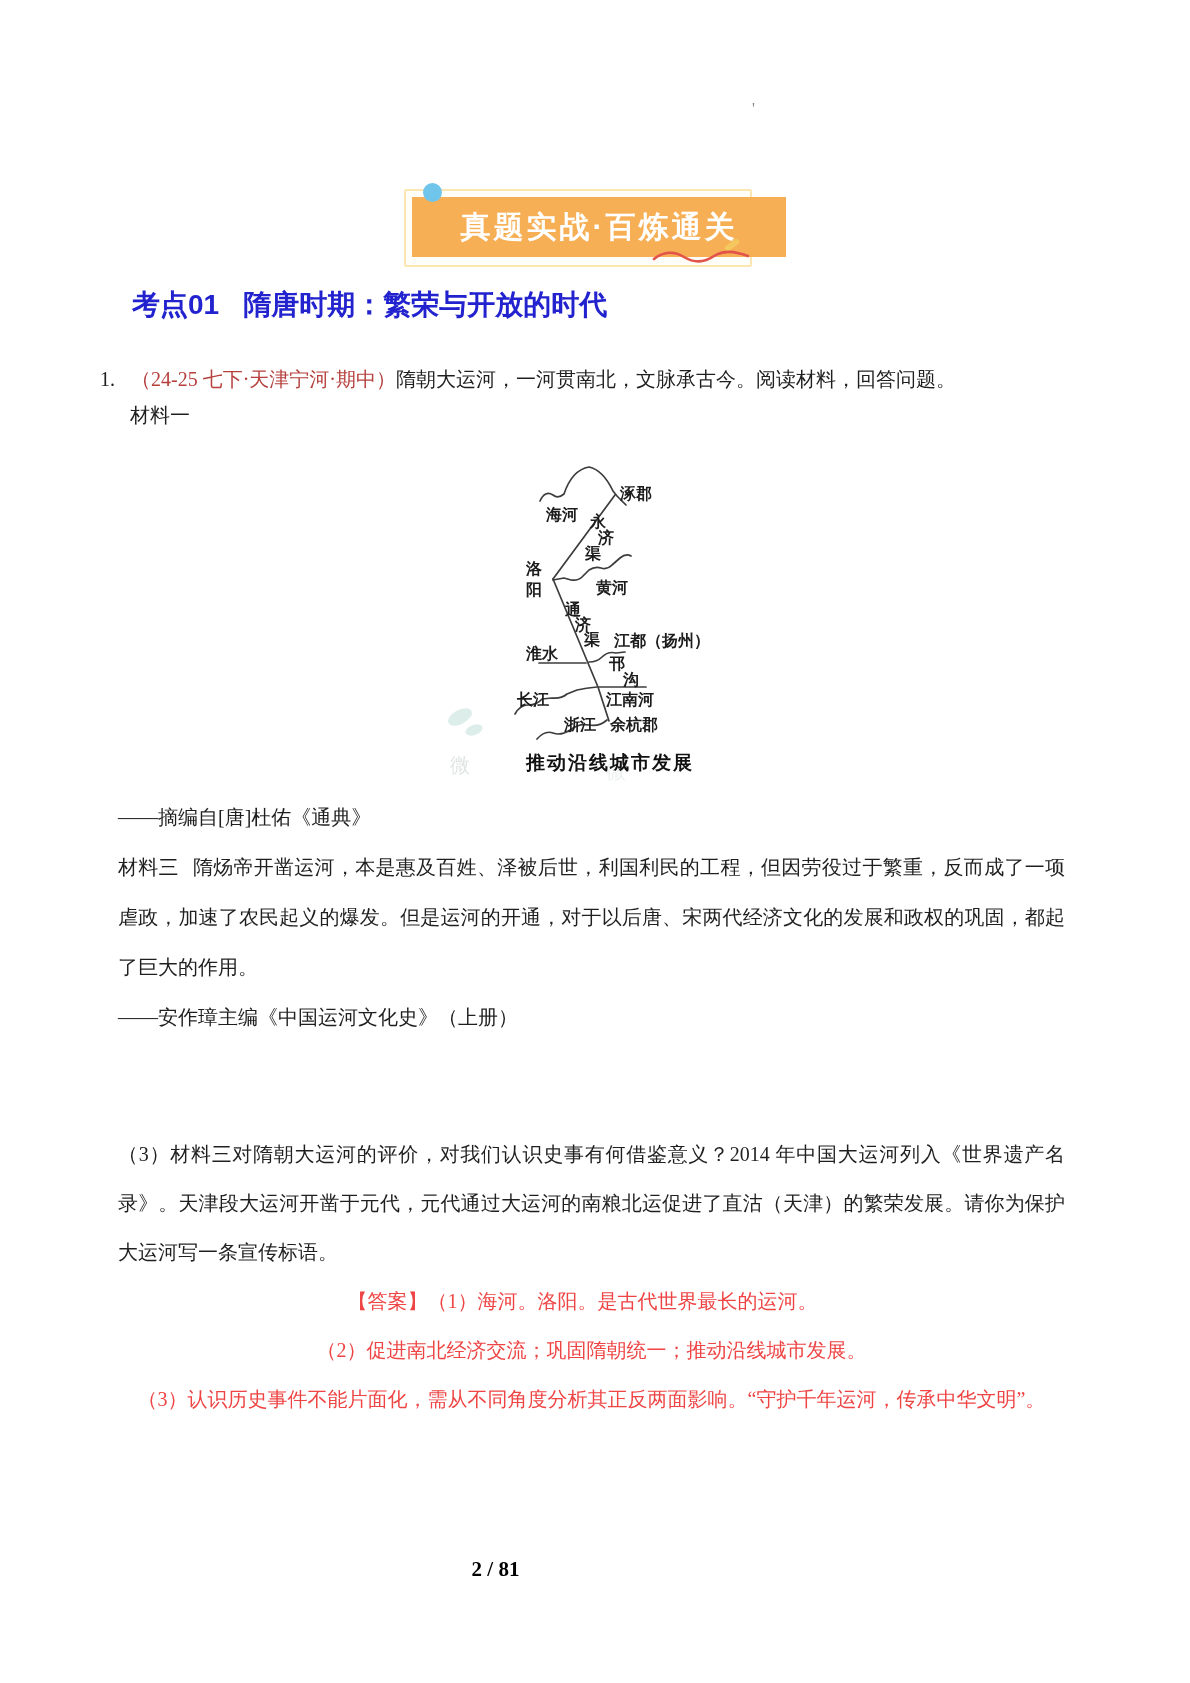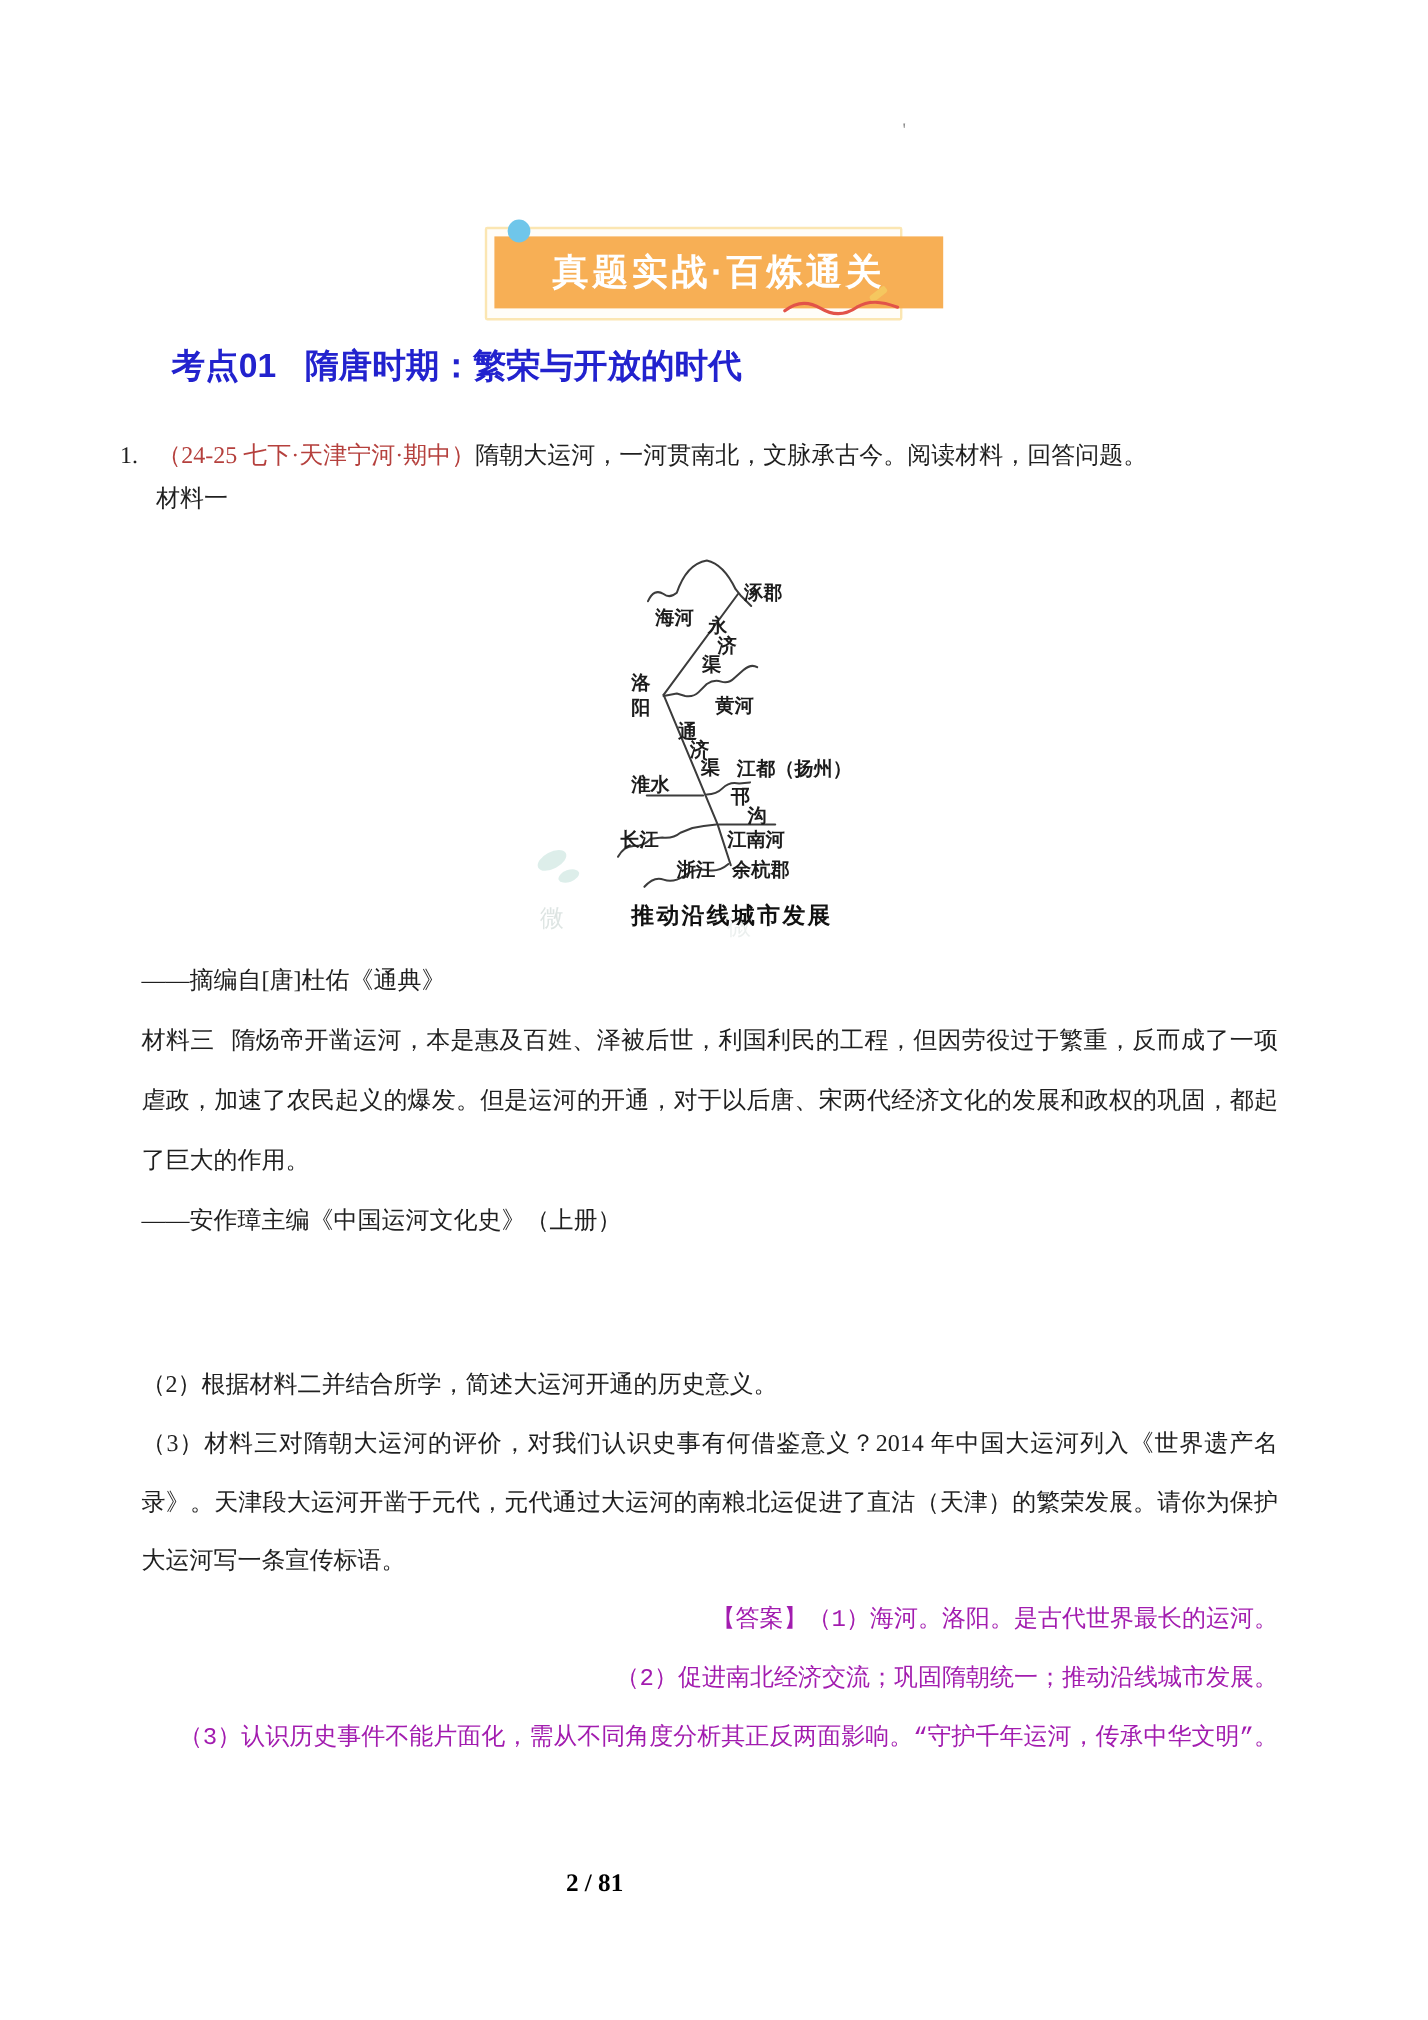--- a/index.html
+++ b/index.html
@@ -17,21 +17,21 @@
     background:#F7AF55; display:flex; align-items:center; justify-content:center;
     font-family:"Liberation Sans","DejaVu Sans",sans-serif; font-weight:bold;
     font-size:30px; color:#ffffff; letter-spacing:3px; }
   .banner-dot { position:absolute; left:423px; top:183px; width:19px; height:19px;
     border-radius:50%; background:#6FC6EA; }
   .yellow-spark { position:absolute; left:724px; top:242px; width:16px; height:6px;
     background:#F5C75F; border-radius:2px; transform:rotate(-38deg); }
   .squiggle { position:absolute; left:652px; top:248px; }
 
   
-  .heading { position:absolute; left:143px; top:286px;
+  .heading { position:absolute; left:132px; top:286px;
     font-family:"Liberation Sans","DejaVu Sans",sans-serif;
     font-weight:bold; font-size:28px; color:#2222CE; white-space:nowrap; }
   .heading .h-num { margin-right:24px; }
 
   
   .qline { position:absolute; left:100px; top:366px; width:1000px; font-size:20px; }
   .qline .num { margin-right:16px; }
   .qline .src { color:#B5403D; }
 
   .m1 { position:absolute; left:130px; top:402px; font-size:20px; }
@@ -52,21 +52,21 @@
   .mid { position:absolute; left:118px; top:792px; width:947px;
     font-size:20px; line-height:50px; }
   .mid p { margin:0; text-align:justify; }
   .mid p.attr { }
   .mlabel { margin-right:14px; }
 
   
   .qs { position:absolute; left:118px; top:1130px; width:947px;
     font-size:20px; line-height:49px; }
   .qs p { margin:0; text-align:justify; }
-  .qs p.ans { color:#a21caf; text-align:right;font-family:Liberation Mono, monospace; }
+  .qs p.ans { color:#ef4444; text-align:center; }
   .qs p.ans-first { margin-left:-18px; }
 
   .footer { position:absolute; left:0; top:1557px; width:991px; text-align:center;
     font-weight:bold; font-size:21px; color:#000; }
 </style>
 </head>
 <body>
 
 <div class="page">
 
@@ -137,21 +137,20 @@
 
   <div class="mid">
     <p class="attr">——摘编自[唐]杜佑《通典》</p>
     <p>
       <span class="mlabel">材料三</span><span>隋炀帝开凿运河，本是惠及百姓、泽被后世，利国利民的工程，但因劳役过于繁重，反而成了一项虐政，加速了农民起义的爆发。但是运河的开通，对于以后唐、宋两代经济文化的发展和政权的巩固，都起了巨大的作用。</span>
     </p>
     <p class="attr">——安作璋主编《中国运河文化史》（上册）</p>
   </div>
 
   <div class="qs">
-    <p>（2）根据材料二并结合所学，简述大运河开通的历史意义。</p>
     <p>（3）材料三对隋朝大运河的评价，对我们认识史事有何借鉴意义？2014 年中国大运河列入《世界遗产名录》。天津段大运河开凿于元代，元代通过大运河的南粮北运促进了直沽（天津）的繁荣发展。请你为保护大运河写一条宣传标语。</p>
     <p class="ans ans-first">
       <span>【答案】</span><span>（1）海河。洛阳。是古代世界最长的运河。</span>
     </p>
     <p class="ans">（2）促进南北经济交流；巩固隋朝统一；推动沿线城市发展。</p>
     <p class="ans">（3）认识历史事件不能片面化，需从不同角度分析其正反两面影响。“守护千年运河，传承中华文明”。</p>
   </div>
 
   <div class="footer">2 / 81</div>
 

